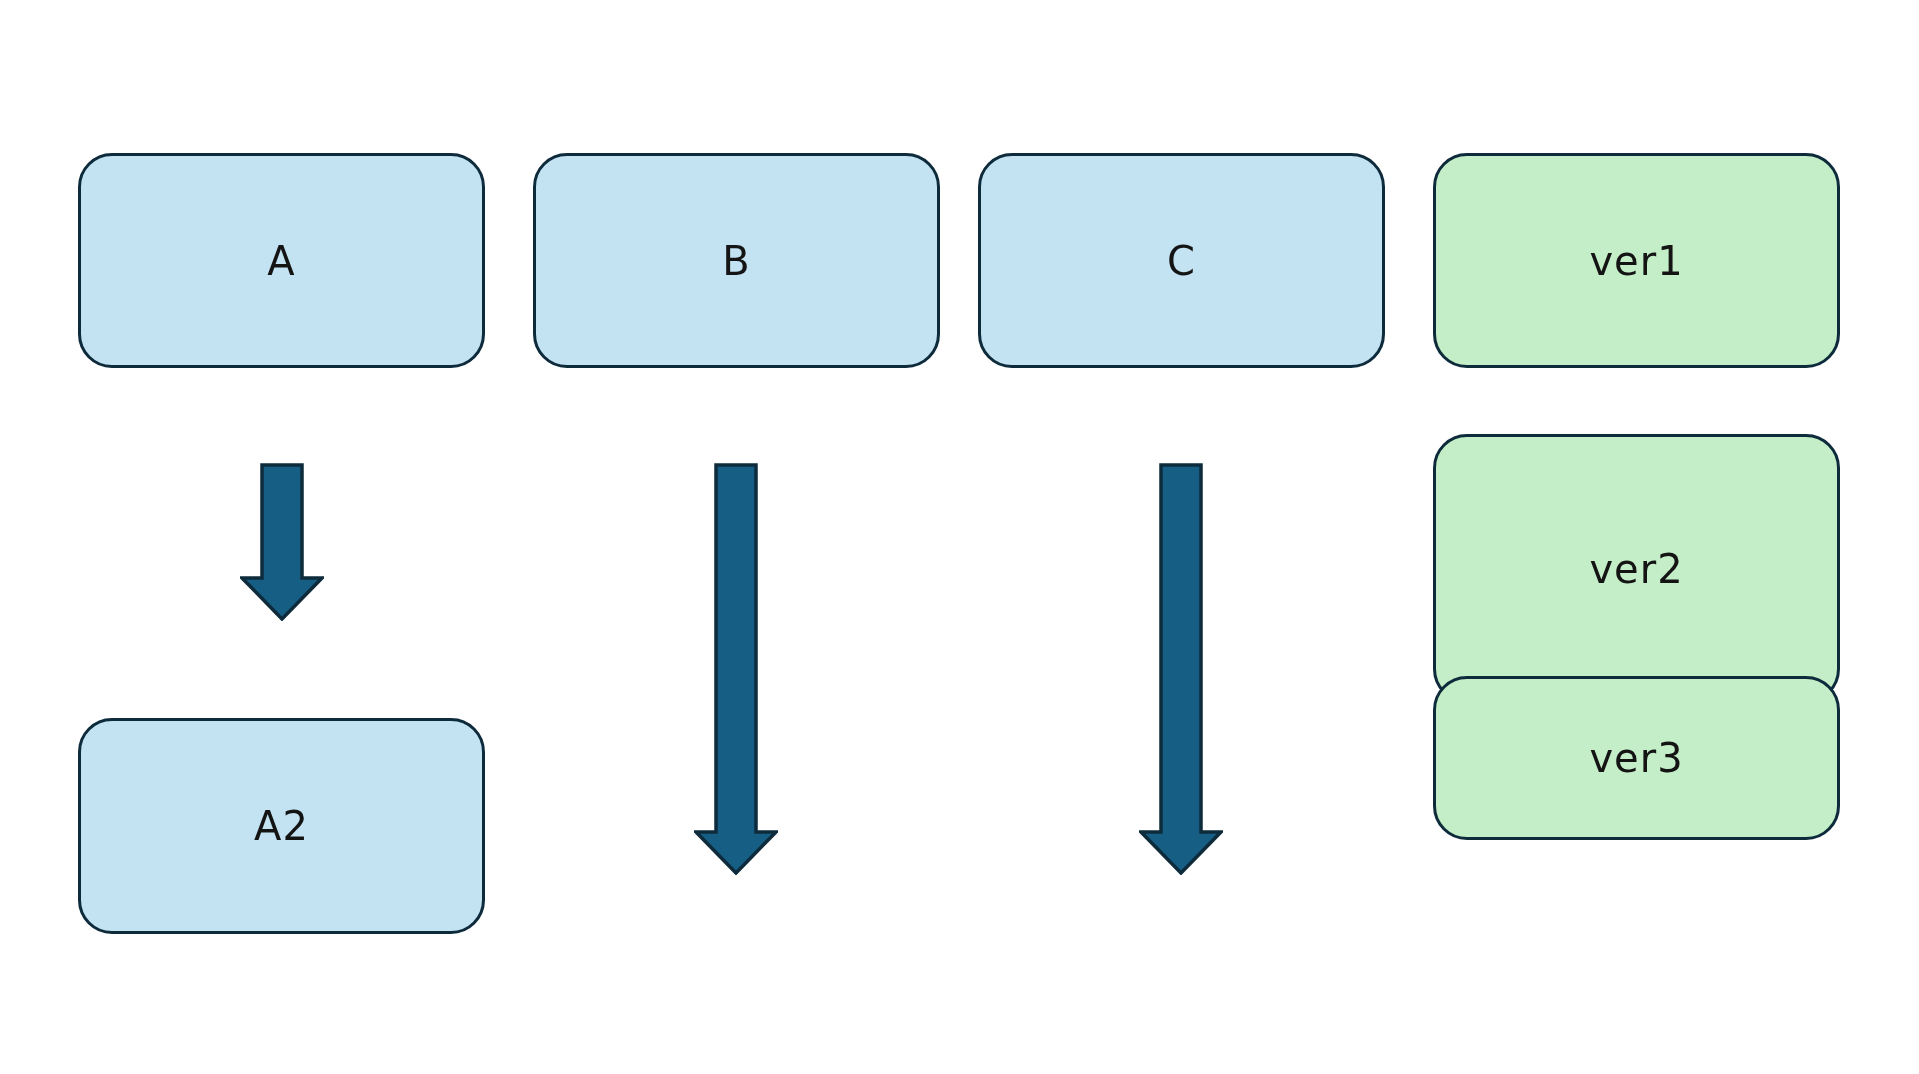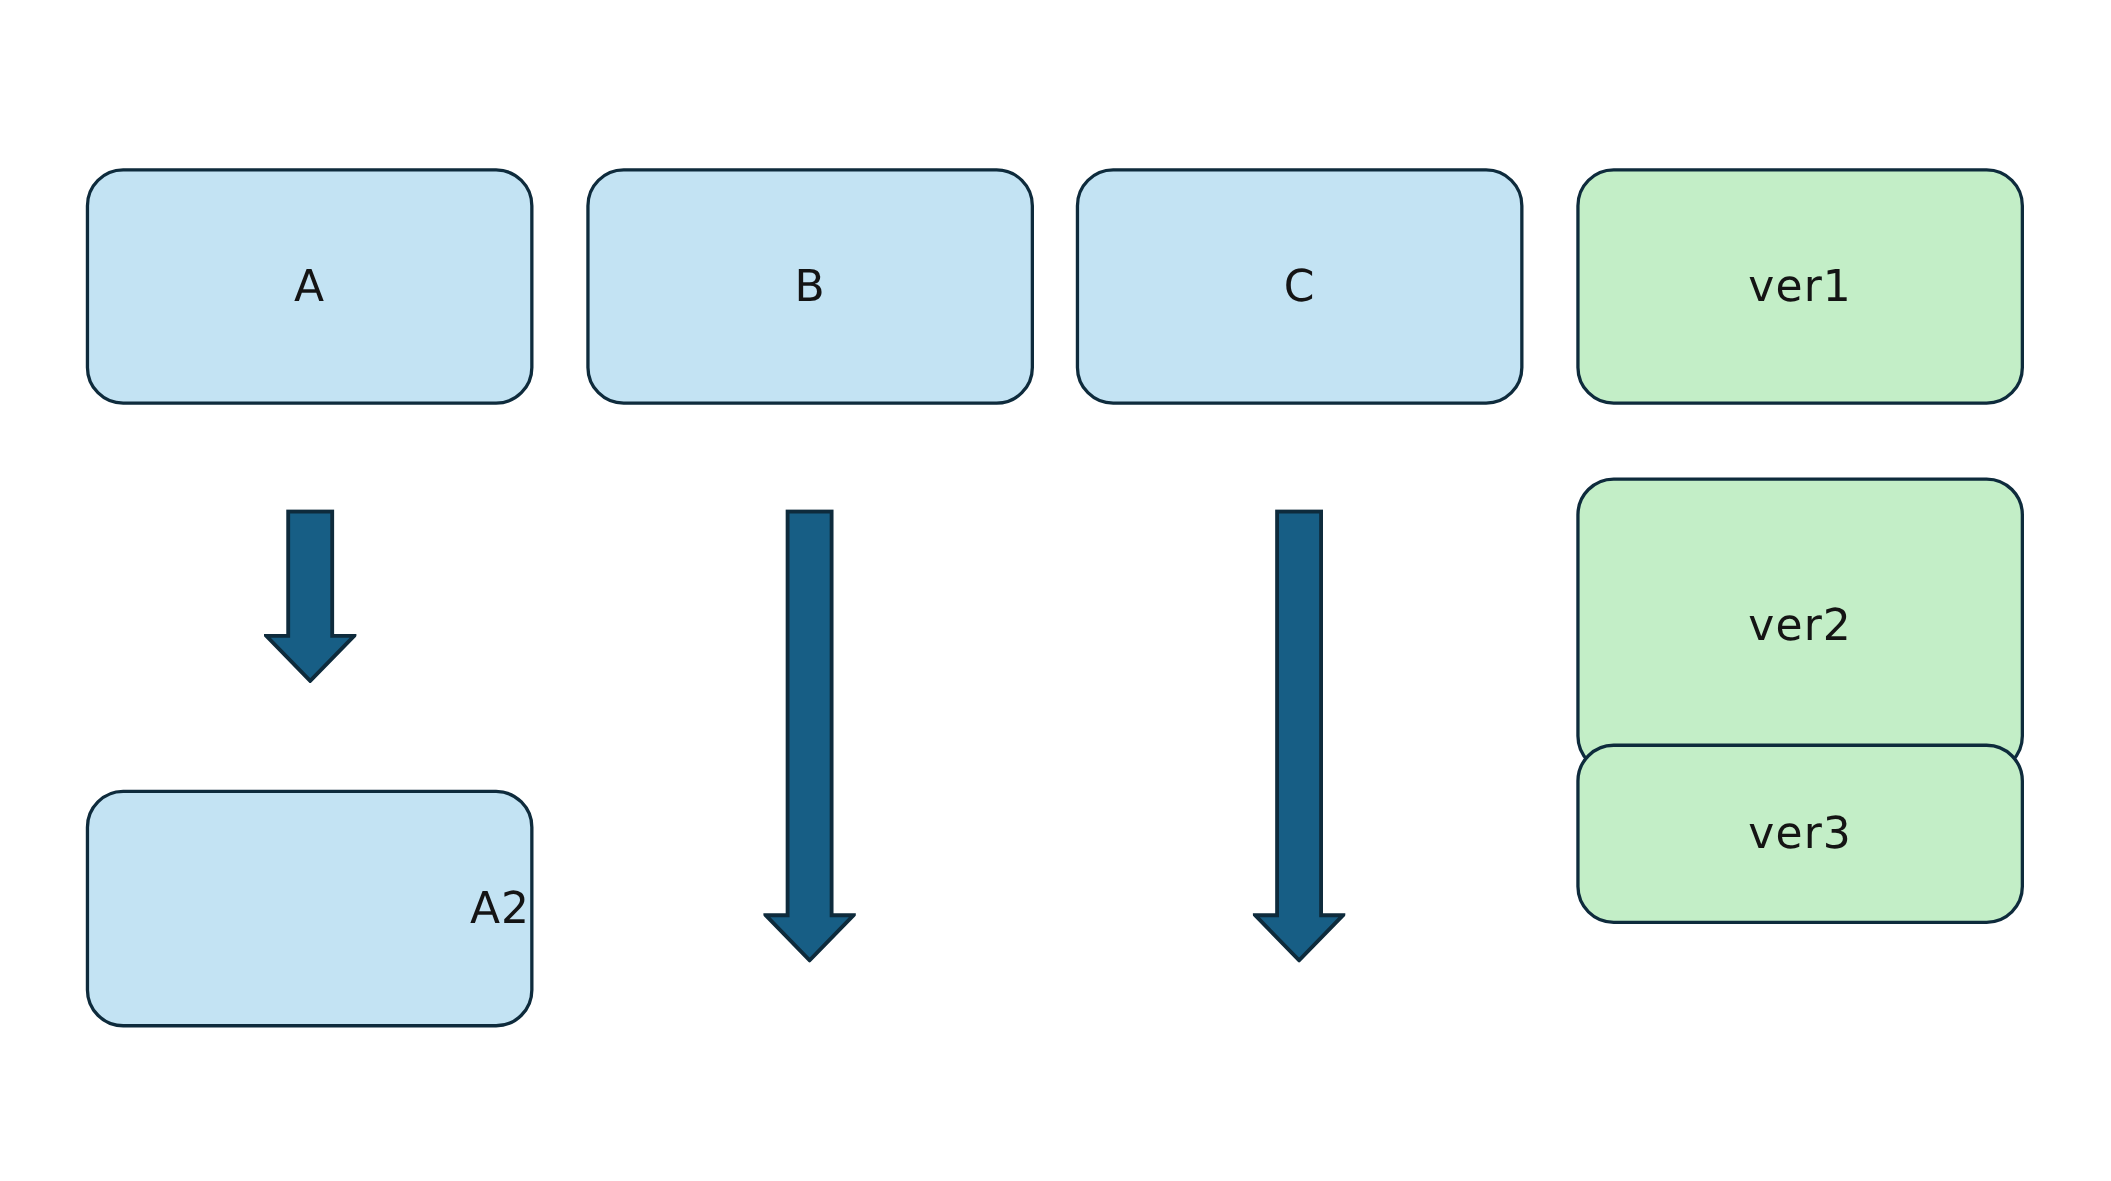--- a/index.html
+++ b/index.html
@@ -42,21 +42,21 @@
     letter-spacing: 1px;
     color: var(--label-text);
     white-space: nowrap;
   }
   
   #node-a    { left:   78px; top: 153px; }
   #node-b    { left:  533px; top: 153px; }
   #node-c    { left:  978px; top: 153px; }
   #node-ver1 { left: 1433px; top: 153px; }
   #node-ver2 { left: 1433px; top: 434px; height: 269px; }
-  #node-a2   { left:   78px; top: 718px; height: 216px; justify-content: flex-end; }
+  #node-a2   { left:   78px; top: 718px; height: 216px; }
   #node-ver3 { left: 1433px; top: 676px; height: 164px; }
   
   .arrow {
     position: absolute;
     display: block;
   }
   #arrow-a { left:  240px; top: 463px; width: 84px; height: 158px; }
   #arrow-b { left:  694px; top: 463px; width: 84px; height: 412px; }
   #arrow-c { left: 1139px; top: 463px; width: 84px; height: 412px; }
 </style>

